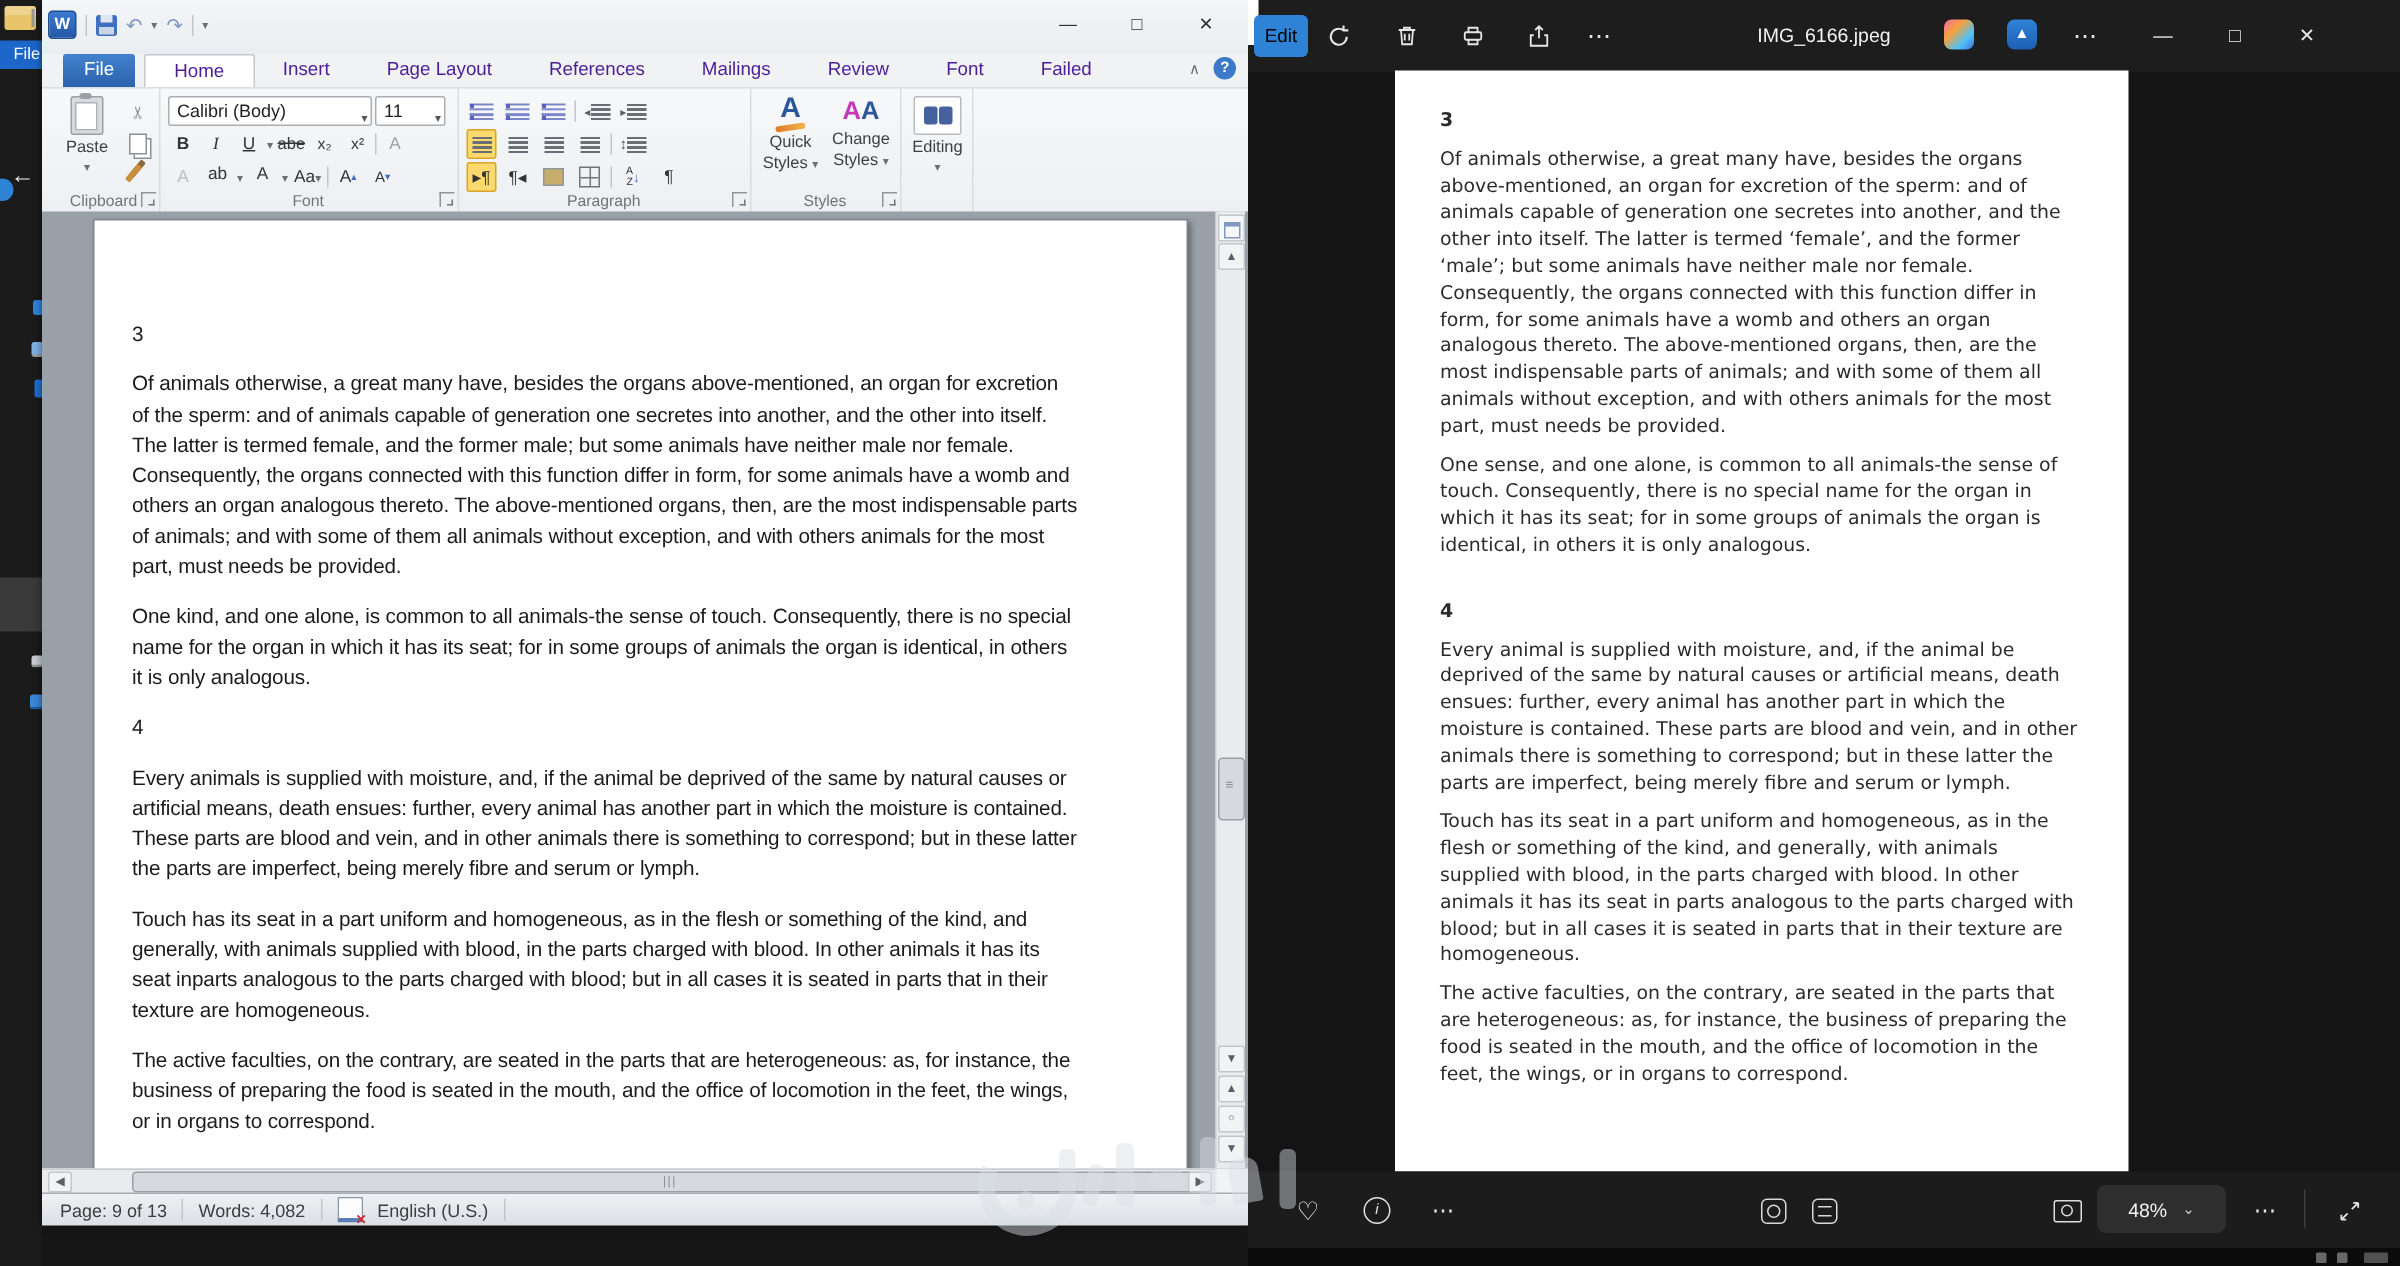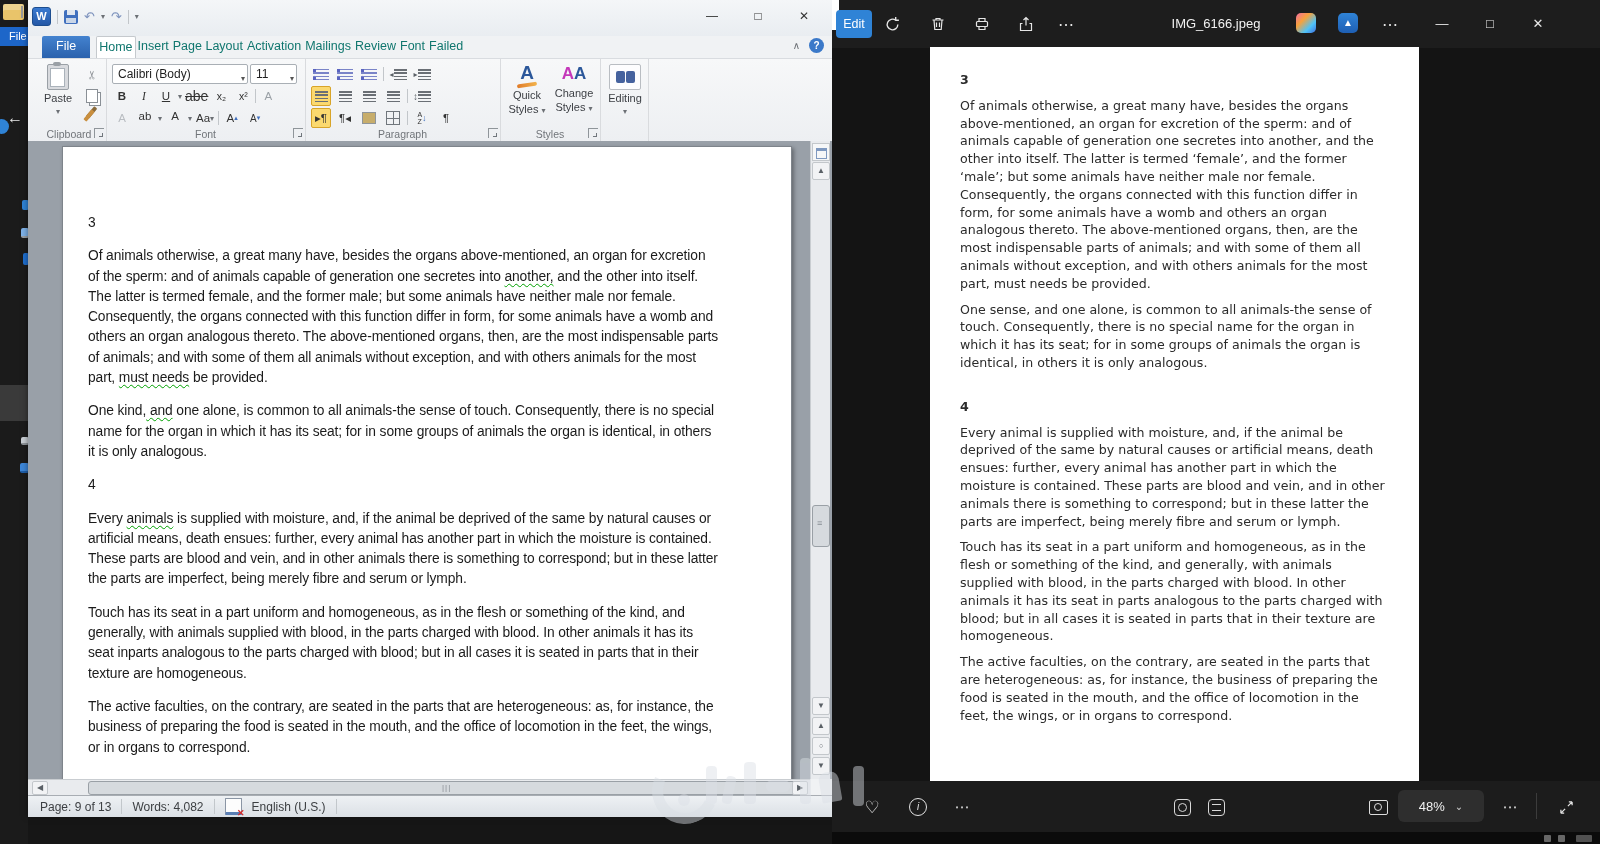--- a/index.html
+++ b/index.html
@@ -24,21 +24,21 @@
   .floppy::before{content:"";position:absolute;left:3px;top:0;width:8px;height:5px;background:#dfe6ef;}
   .floppy::after{content:"";position:absolute;left:2px;bottom:1px;width:10px;height:5px;background:#c9d6e8;}
   .qundo{color:#7e93bd;font-size:13px;line-height:14px;}
   .qdrop{color:#6c7075;font-size:8px;}
   .title-banner{position:absolute;left:122px;top:4px;width:540px;height:27px;background:#cb0000;border:1px solid #8f0000;border-radius:2px;color:#fff;font-size:12.5px;text-align:center;line-height:27px;white-space:nowrap;overflow:hidden;}
   .w-ctrls{position:absolute;right:14px;top:5px;display:flex;gap:18px;}
   .w-ctrl{width:28px;height:22px;text-align:center;line-height:22px;font-size:12px;color:#333;}
   
   .w-tabrow{position:absolute;left:0;top:36px;width:100%;height:22px;background:#f0f2f4;}
   #word-tabs{position:absolute;left:14px;top:0;display:flex;height:22px;}
-  .wtab{padding:0 2px;font-size:12.5px;color:#0f766e;line-height:21px;}
+  .wtab{padding:0 19px;font-size:12.5px;color:#4c1d95;line-height:21px;}
   .wtab.tab-file{background:linear-gradient(#4382cf,#2b62ad);color:#fff;border-radius:2px 2px 0 0;padding:0 14px;margin-right:6px;}
   .wtab.active{background:#fff;border:1px solid #c5c9cd;border-bottom:none;border-radius:2px 2px 0 0;line-height:20px;}
   .tabrow-right{position:absolute;right:8px;top:2px;display:flex;gap:9px;align-items:center;}
   .collapse-caret{color:#6a6e73;font-size:10px;}
   .help-btn{width:15px;height:15px;border-radius:50%;background:#3b79c9;color:#fff;font-size:10px;font-weight:bold;text-align:center;line-height:15px;}
   
   .w-ribbon{position:absolute;left:0;top:58px;width:100%;height:83px;background:linear-gradient(#f7f8f9,#edeff2);border-bottom:1px solid #c8ccd0;border-top:1px solid #d9dce0;}
   .rgroup{position:absolute;top:0;height:82px;border-right:1px solid #d9dbde;}
   .glabel{position:absolute;bottom:1px;left:0;right:0;text-align:center;font-size:10.5px;color:#71757a;}
   .glaunch{position:absolute;right:2px;bottom:3px;width:9px;height:9px;border-left:1px solid #8f959a;border-top:1px solid #8f959a;}
@@ -65,21 +65,21 @@
   .binoc{width:30px;height:24px;border:1px solid #b9bdc2;background:#fdfdfe;border-radius:2px;display:flex;align-items:center;justify-content:center;gap:1px;}
   .binoc i{width:9px;height:12px;background:#45629e;border-radius:2px;display:block;}
   .pdf-ico{width:22px;height:26px;background:#fff;border:1px solid #9aa0a6;position:relative;}
   .pdf-ico::before{content:"";position:absolute;right:-1px;top:-1px;border:5px solid #d0d4d8;border-left-color:transparent;border-bottom-color:transparent;}
   .pdf-ico::after{content:"";position:absolute;left:4px;top:8px;width:11px;height:11px;border:2.5px solid #cc2222;border-radius:50%;border-bottom-color:transparent;transform:rotate(30deg);}
   
   .w-docarea{position:absolute;left:0;top:141px;width:100%;height:638px;background:#99a0a8;overflow:hidden;}
   .w-page{position:absolute;left:34px;top:5px;width:728px;height:660px;background:#fff;border:1px solid #7e848b;box-shadow:2px 2px 4px rgba(0,0,0,.35);}
   #word-doc-text{position:absolute;left:25px;top:66px;width:632px;font-size:13.8px;line-height:20.3px;color:#1b1b1b;letter-spacing:-0.1px;}
   .doc-p,.doc-h{margin:0 0 13px;}
-  .sq{text-decoration:underline;text-decoration-style:wavy;text-decoration-color:#00a000;text-decoration-thickness:1px;text-underline-offset:2px;}
+  .sq{text-decoration-style:wavy;text-decoration-color:#00a000;text-decoration-thickness:1px;text-underline-offset:2px;}
   
   .w-vscroll{position:absolute;right:2px;top:141px;width:19px;height:638px;background:#e9ebee;border-left:1px solid #c9cdd1;}
   .sbtn{position:absolute;left:1px;width:16px;height:16px;text-align:center;line-height:16px;font-size:8px;color:#5a6066;background:#f2f3f5;border:1px solid #c3c7cb;border-radius:2px;}
   .vthumb{position:absolute;left:1px;top:364px;width:16px;height:40px;background:#d6dade;border:1px solid #9aa0a6;border-radius:3px;}
   .vthumb::after{content:"≡";position:absolute;left:4px;top:12px;font-size:9px;color:#878d93;}
   .ruler-toggle{position:absolute;left:1px;top:2px;width:16px;height:16px;background:#f6f7f8;border:1px solid #c3c7cb;}
   .ruler-toggle::after{content:"";position:absolute;left:3px;top:4px;width:9px;height:7px;border:1px solid #7f99c0;border-top-width:3px;}
   .w-hscroll{position:absolute;left:0;top:779px;width:782px;height:16px;background:#e9ebee;border-top:1px solid #c9cdd1;}
   .hthumb{position:absolute;left:60px;top:1px;width:706px;height:12px;background:#d6dade;border:1px solid #9aa0a6;border-radius:3px;}
   .hthumb::after{content:"|||";position:absolute;left:50%;top:1px;font-size:8px;color:#878d93;letter-spacing:1px;}
@@ -96,21 +96,21 @@
   .vb.on{background:#fbd96f;border-color:#d8a429;}
   .zslider{display:flex;align-items:center;gap:5px;}
   .zcirc{width:13px;height:13px;border-radius:50%;border:1px solid #898f95;background:#f2f3f5;text-align:center;line-height:11px;font-size:10px;color:#4a4f54;}
   .ztrack{position:relative;width:76px;height:3px;background:#b9bec4;border-radius:2px;}
   .ztrack::before{content:"";position:absolute;left:50%;top:-3px;width:1px;height:9px;background:#8d9399;}
   .zthumb{position:absolute;left:38px;top:-5px;width:9px;height:13px;background:#f4f5f6;border:1px solid #8b9197;border-radius:2px;}
   
   #photos{position:absolute;left:832px;top:0;width:768px;height:844px;background:#141414;}
   .p-titlebar{position:absolute;left:0;top:0;width:100%;height:48px;background:#1d1d1d;color:#e8e8e8;}
   .p-sliver{position:absolute;left:0;top:0;width:7px;height:30px;background:#fff;}
-  .edit-btn{position:absolute;left:4px;top:10px;width:36px;height:28px;background:#2f83d6;border-radius:4px;color:#ffffff;font-size:12.5px;text-align:center;line-height:28px;overflow:hidden;}
+  .edit-btn{position:absolute;left:4px;top:10px;width:36px;height:28px;background:#2f83d6;border-radius:4px;color:#000000;font-size:12.5px;text-align:center;line-height:28px;overflow:hidden;}
   .p-ticon{position:absolute;top:14px;width:20px;height:20px;display:flex;align-items:center;justify-content:center;color:#e6e6e6;}
   .p-ticon svg{display:block;}
   .p-title{position:absolute;left:0;top:0;width:100%;text-align:center;font-size:13px;line-height:48px;color:#f2f2f2;pointer-events:none;}
   .app-ico1{position:absolute;left:464px;top:13px;width:20px;height:20px;border-radius:5px;background:linear-gradient(135deg,#f36ba0 0%,#f6a23c 35%,#4fc3f7 70%,#3f6fe0 100%);}
   .app-ico2{position:absolute;left:506px;top:13px;width:20px;height:20px;border-radius:5px;background:linear-gradient(#2f83d6,#1e5fb4);color:#fff;font-size:10px;text-align:center;line-height:20px;}
   .p-ctrl{position:absolute;top:0;width:44px;height:48px;text-align:center;line-height:48px;font-size:13px;color:#e8e8e8;}
   
   .p-photo{position:absolute;left:98px;top:47px;width:489px;height:734px;background:#fff;overflow:hidden;}
   #photo-text{position:absolute;left:30px;top:24px;width:429px;font-family:"DejaVu Sans",sans-serif;font-size:12.6px;line-height:17.8px;color:#2b2b2b;}
   .ph-p{margin:0 0 8px;}
@@ -173,21 +173,21 @@
         <span class="w-ctrl">✕</span>
       </div>
     </div>
 
     <div class="w-tabrow">
       <div id="word-tabs">
           <div class="wtab tab-file">File</div>
           <div class="wtab tab-home active">Home</div>
           <div class="wtab tab-insert">Insert</div>
           <div class="wtab tab-page-layout">Page Layout</div>
-          <div class="wtab tab-references">Activation</div>
+          <div class="wtab tab-references">References</div>
           <div class="wtab tab-mailings">Mailings</div>
           <div class="wtab tab-review">Review</div>
           <div class="wtab tab-view">Font</div>
           <div class="wtab tab-acrobat">Failed</div>
         </div>
       <div class="tabrow-right">
         <span class="collapse-caret">∧</span>
         <span class="help-btn">?</span>
       </div>
     </div>
@@ -214,21 +214,21 @@
         </div>
         <div class="combo" style="left:144px;top:5px;width:26px;">
           <span>11</span>
           <span class="cdrop">▾</span>
         </div>
         <div style="position:absolute;left:6px;top:27px;display:flex;gap:2px;align-items:center;">
           <span class="rbtn" style="font-weight:bold;">B</span>
           <span class="rbtn" style="font-style:italic;font-family:'Liberation Serif',serif;">I</span>
           <span class="rbtn" style="text-decoration:underline;">U</span>
           <span class="qdrop">▾</span>
-          <span class="rbtn" style="text-decoration:line-through;font-size:14px;">abe</span>
+          <span class="rbtn" style="text-decoration:line-through;font-size:11px;">abe</span>
           <span class="rbtn" style="font-size:10.5px;">x₂</span>
           <span class="rbtn" style="font-size:10.5px;">x²</span>
           <span class="qsep"></span>
           <span class="rbtn" style="color:#9aa0a6;">A</span>
         </div>
         <div style="position:absolute;left:6px;top:49px;display:flex;gap:3px;align-items:center;">
           <span class="rbtn" style="color:#b9bdc2;">A</span>
           <span class="rbtn stack yellowbar">
               <span>ab</span>
             </span>

